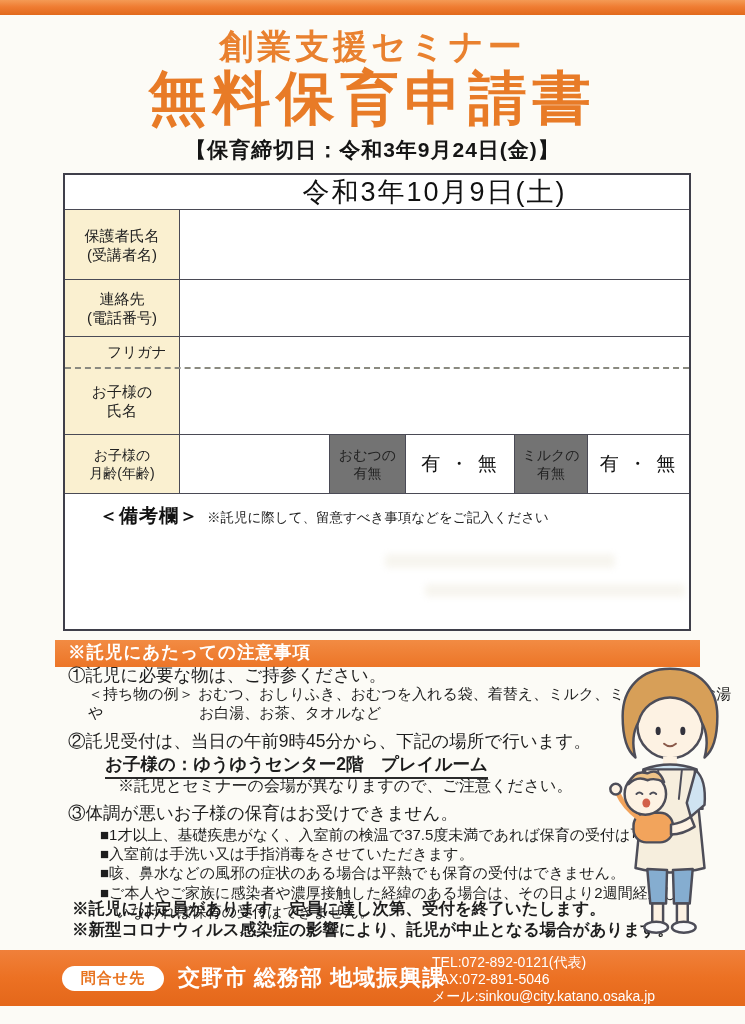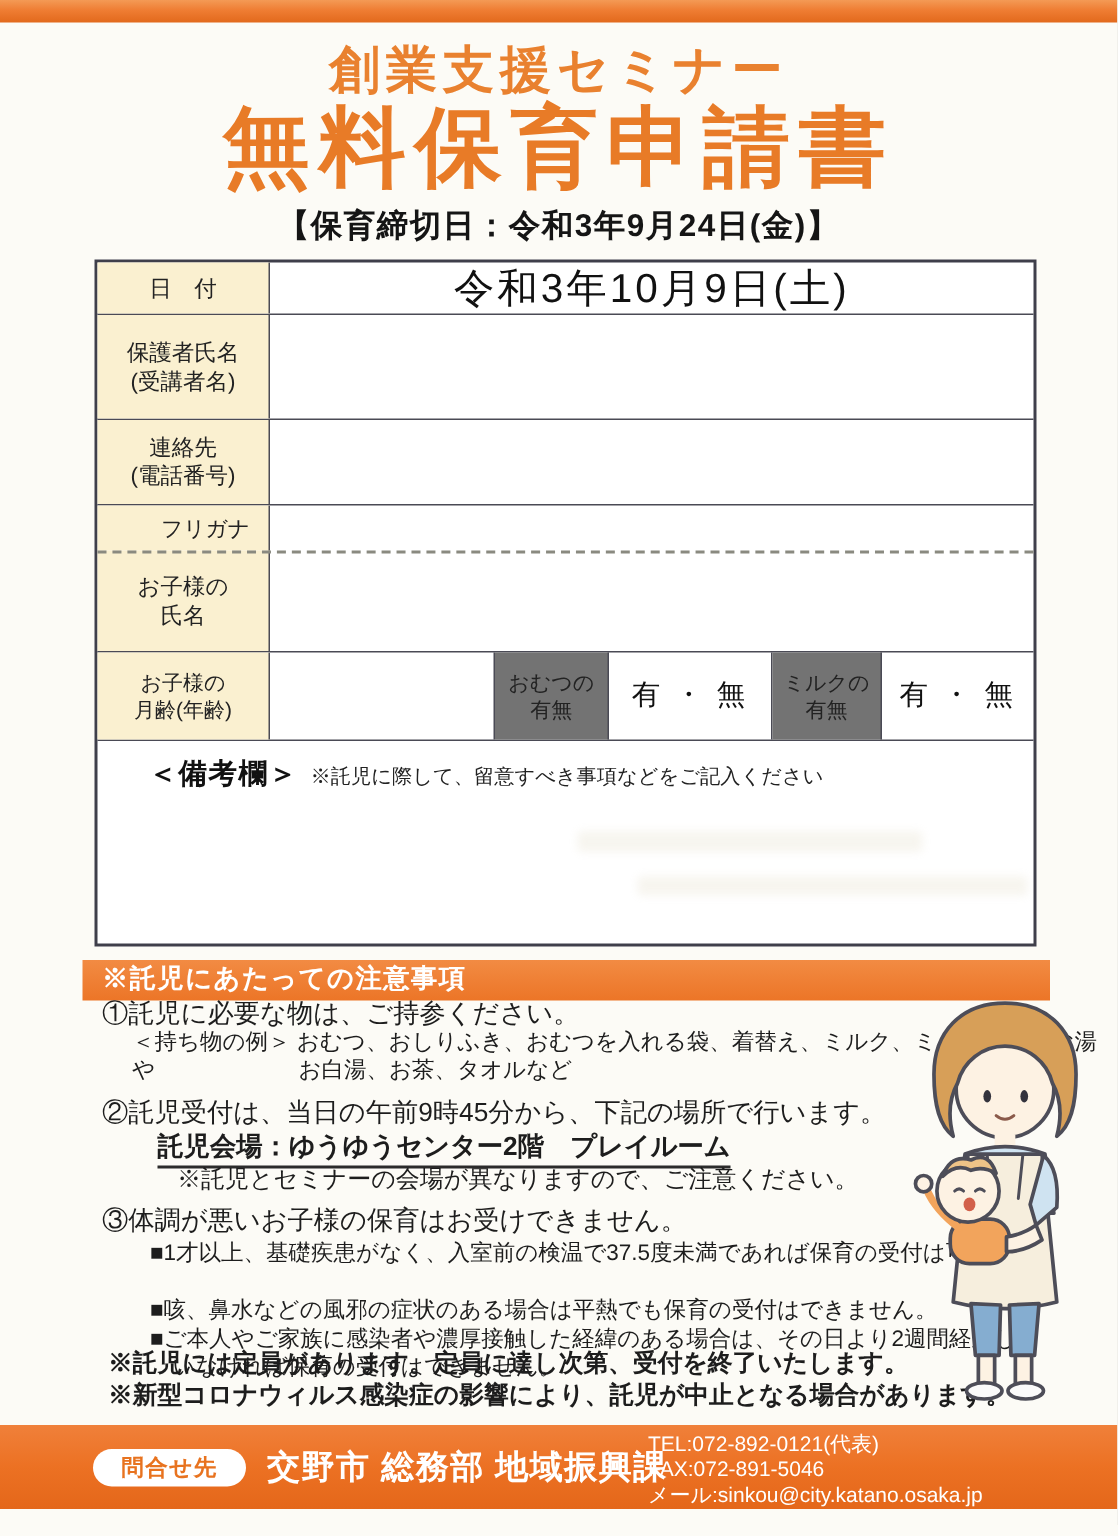--- a/index.html
+++ b/index.html
@@ -73,21 +73,20 @@
 
   <div class="topbar"></div>
 
   <div class="h-seminar">創業支援セミナー</div>
   <div class="h-main">無料保育申請書</div>
   <div class="h-deadline">【保育締切日：令和3年9月24日(金)】</div>
 
   <div class="ftable">
 
     <div class="frow" style="top:0;height:35px;">
-      <div class="flabel">日　付</div>
       <div class="fvalue datecell">令和3年10月9日(土)</div>
     </div>
 
     <div class="frow" style="top:35px;height:70px;">
       <div class="flabel">
         <span>保護者氏名</span>
         <span>(受講者名)</span>
       </div>
       <div class="fvalue"></div>
     </div>
@@ -142,25 +141,26 @@
   </div>
 
   <div class="nline fs17" style="left:68px;top:663px;">①託児に必要な物は、ご持参ください。</div>
   <div class="nline fs15" style="left:88px;top:685px;">
     <span>＜持ち物の例＞</span>
     <span>おむつ、おしりふき、おむつを入れる袋、着替え、ミルク、ミルクに使うお湯や</span>
   </div>
   <div class="nline fs15" style="left:199px;top:704px;">お白湯、お茶、タオルなど</div>
 
   <div class="nline fs17" style="left:68px;top:729px;">②託児受付は、当日の午前9時45分から、下記の場所で行います。</div>
-  <div class="nline fs17 venue" style="left:105px;top:752px;">託児会場：ゆうゆうセンター2階　プレイルーム</div>
+  <div class="nline fs17 venue" style="left:105px;top:752px;">お子様の：ゆうゆうセンター2階　プレイルーム</div>
   <div class="nline fs16" style="left:118px;top:776px;">※託児とセミナーの会場が異なりますので、ご注意ください。</div>
 
   <div class="nline fs17" style="left:68px;top:801px;">③体調が悪いお子様の保育はお受けできません。</div>
   <div class="nline fs15" style="left:100px;top:826px;">■1才以上、基礎疾患がなく、入室前の検温で37.5度未満であれば保育の受付は可能です。</div>
+  <div class="nline fs15" style="left:100px;top:845px;">■入室前は手洗い又は手指消毒をさせていただきます。</div>
   <div class="nline fs15" style="left:100px;top:864px;">■咳、鼻水などの風邪の症状のある場合は平熱でも保育の受付はできません。</div>
   <div class="nline fs15 wrapline" style="left:100px;top:883px;">■ご本人やご家族に感染者や濃厚接触した経緯のある場合は、その日より2週間経過して
 　いなければ保育の受付はできません。</div>
 
   <div class="nline boldnote" style="left:72px;top:898px;text-align:center;">※託児には定員があります。定員に達し次第、受付を終了いたします。</div>
   <div class="nline boldnote" style="left:72px;top:919px;">※新型コロナウィルス感染症の影響により、託児が中止となる場合があります。</div>
 
   <svg class="illus" viewBox="0 0 150 280">
     <g stroke="#4d4d58" stroke-width="2.5" stroke-linecap="round" stroke-linejoin="round">
 

